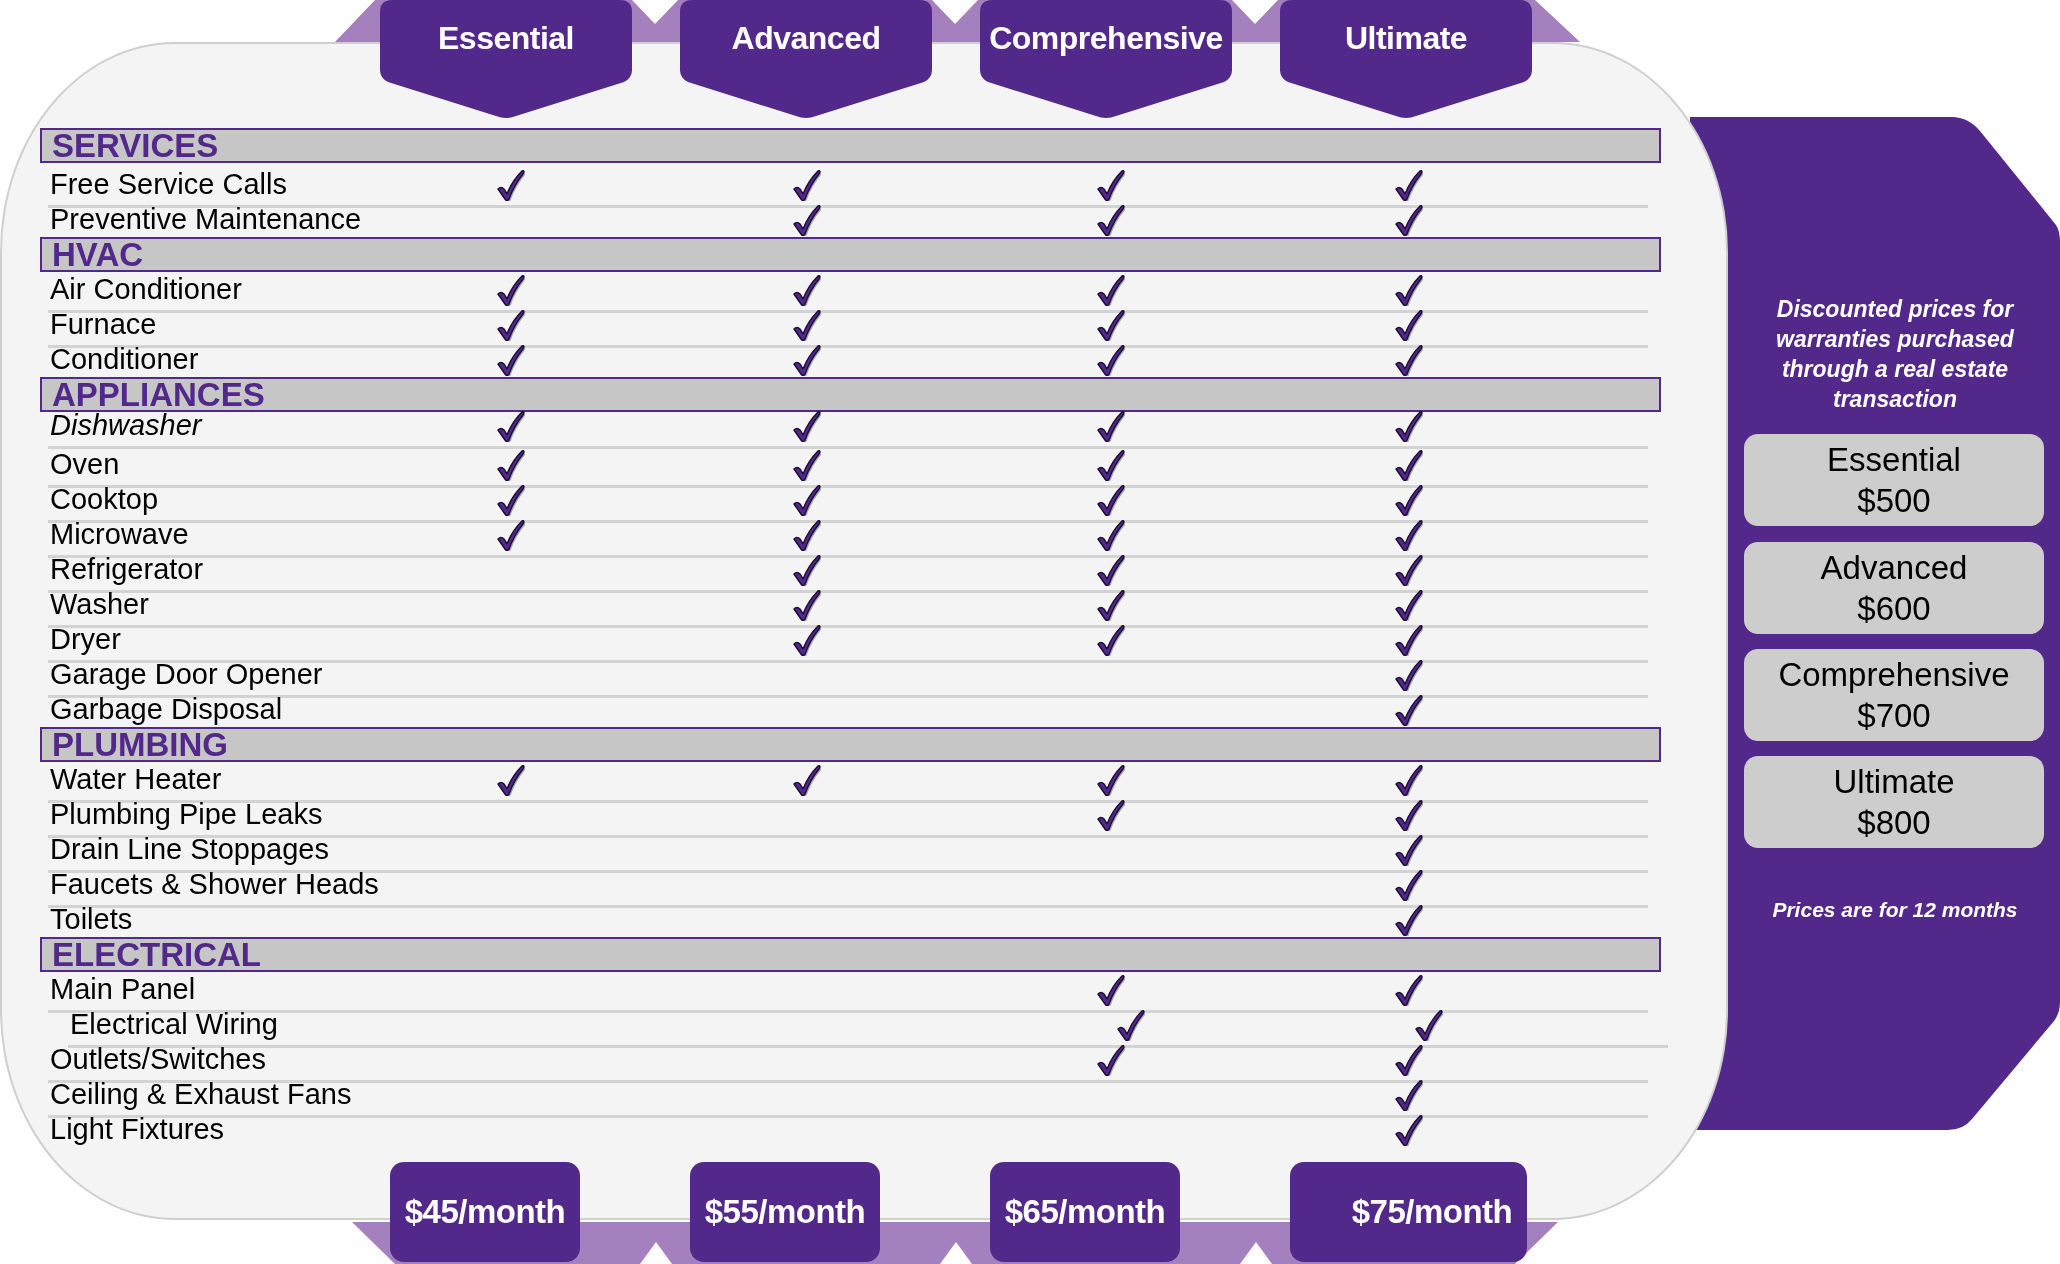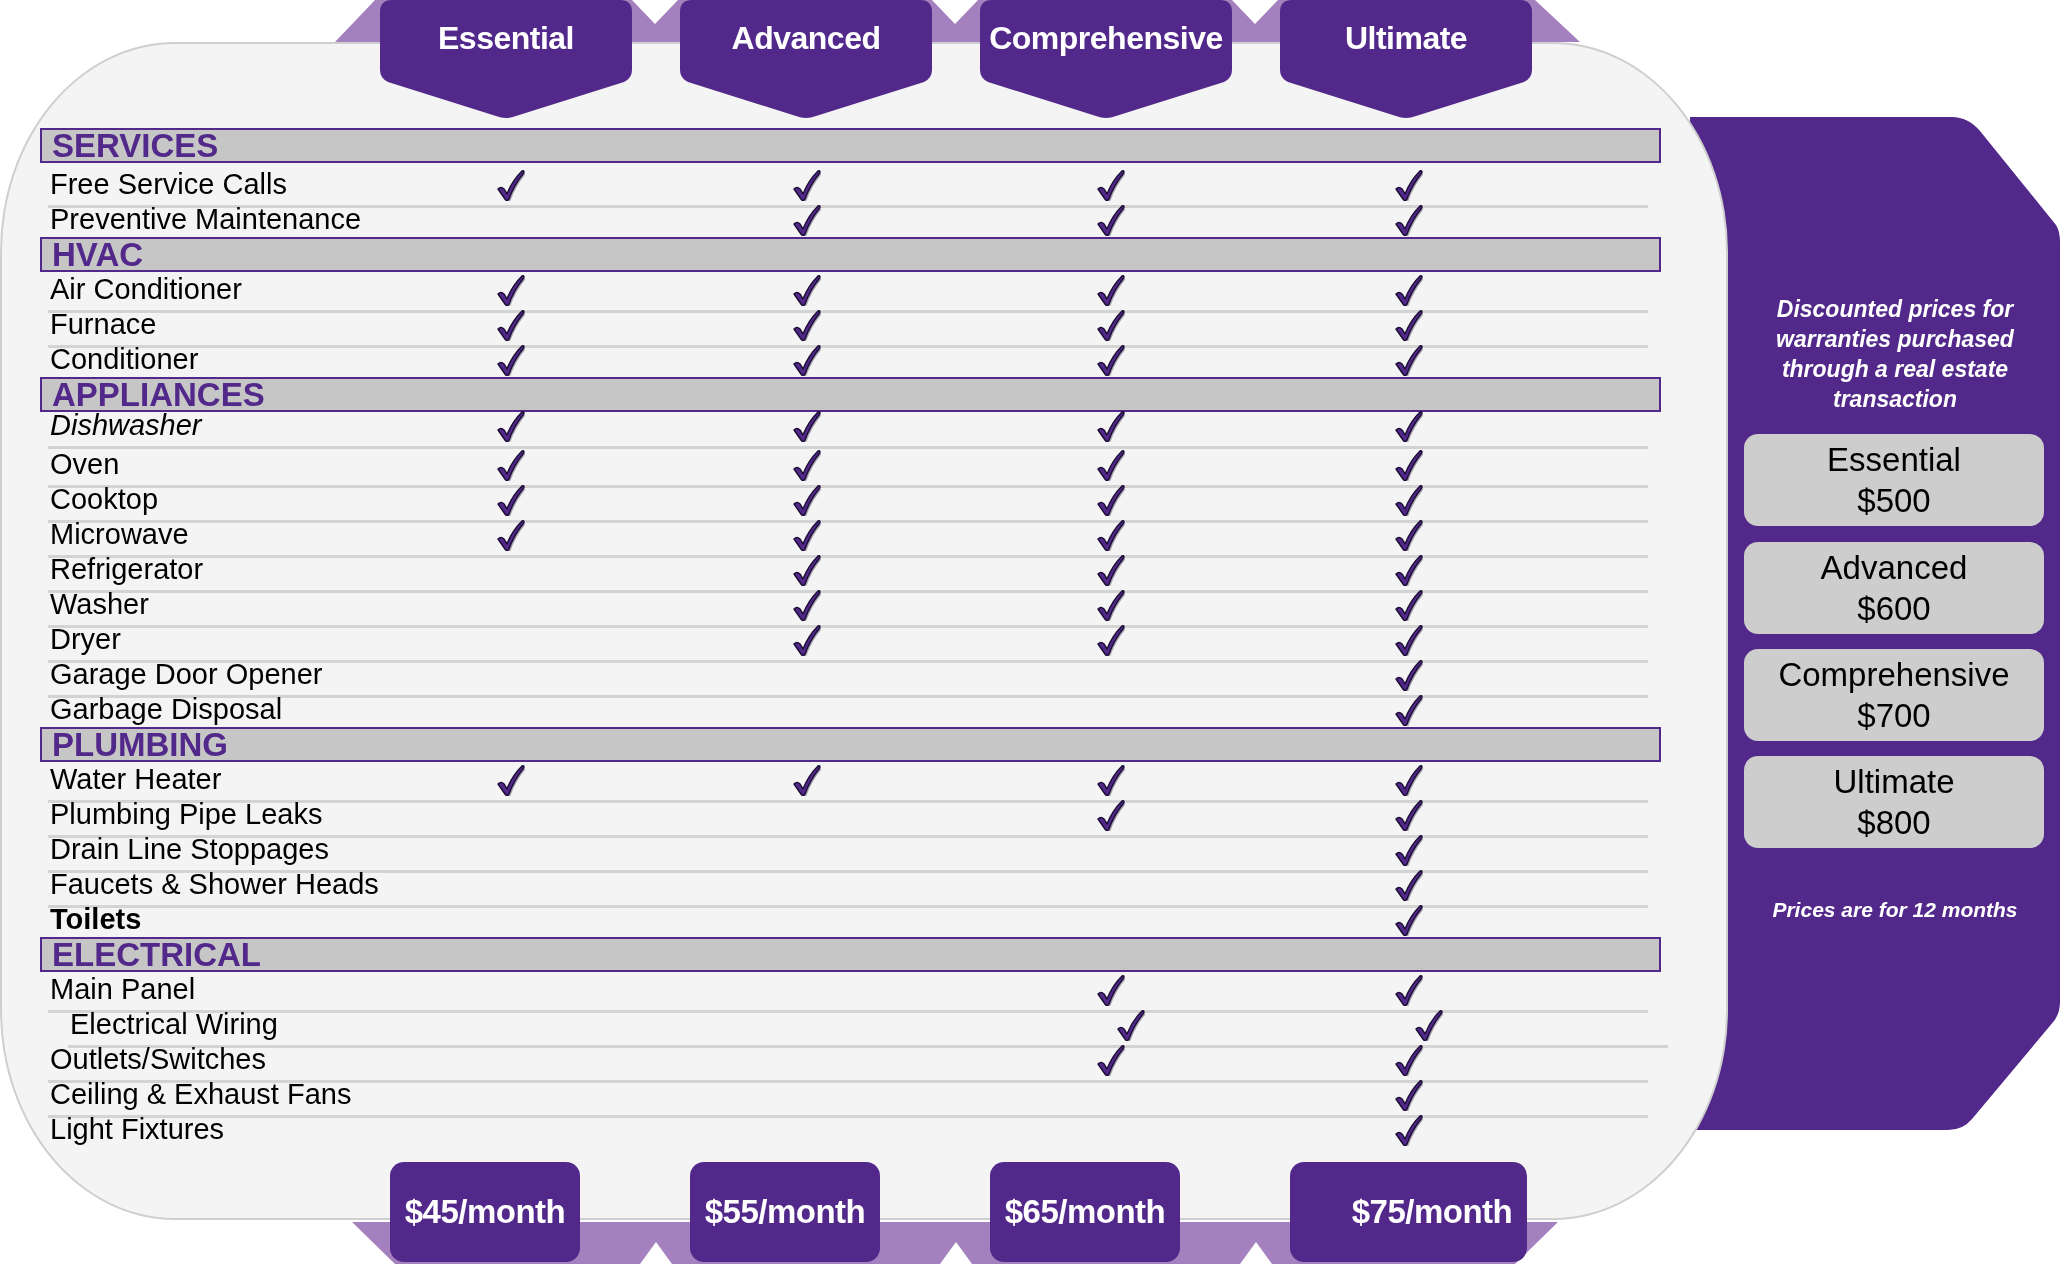--- a/index.html
+++ b/index.html
@@ -420,21 +420,21 @@
         </svg></span>
     </div>
     <div class="abs row" style="top: 867px;">
       <div class="row-line"></div>
       <span class="row-label">Faucets &amp; Shower Heads</span>
       <span class="check" style="left: 1345px;"><svg width="30" height="32" viewBox="0 0 30 32">
           <path d="M3,20 Q6,17 9,20 L12,25 Q17,12 27,2 Q30,1 28,5 Q19,16 14,30 Q12,33 10,30 Z" fill="#52288a" stroke="#1b0d33" stroke-width="1.4" stroke-linejoin="round" transform="translate(1,1)" opacity="0.35"></path>
           <path d="M3,20 Q6,17 9,20 L12,25 Q17,12 27,2 Q30,1 28,5 Q19,16 14,30 Q12,33 10,30 Z" fill="#52288a" stroke="#1b0d33" stroke-width="1.4" stroke-linejoin="round"></path>
         </svg></span>
     </div>
-    <div class="abs row" style="top: 902px; font-weight: bold;">
+    <div class="abs row" style="top: 902px;">
       <span class="row-label">Toilets</span>
       <span class="check" style="left: 1345px;"><svg width="30" height="32" viewBox="0 0 30 32">
           <path d="M3,20 Q6,17 9,20 L12,25 Q17,12 27,2 Q30,1 28,5 Q19,16 14,30 Q12,33 10,30 Z" fill="#52288a" stroke="#1b0d33" stroke-width="1.4" stroke-linejoin="round" transform="translate(1,1)" opacity="0.35"></path>
           <path d="M3,20 Q6,17 9,20 L12,25 Q17,12 27,2 Q30,1 28,5 Q19,16 14,30 Q12,33 10,30 Z" fill="#52288a" stroke="#1b0d33" stroke-width="1.4" stroke-linejoin="round"></path>
         </svg></span>
     </div>
     <div class="abs band" style="top: 937px;">
       <span class="band-label">ELECTRICAL</span>
     </div>
     <div class="abs row" style="top: 972px;">

